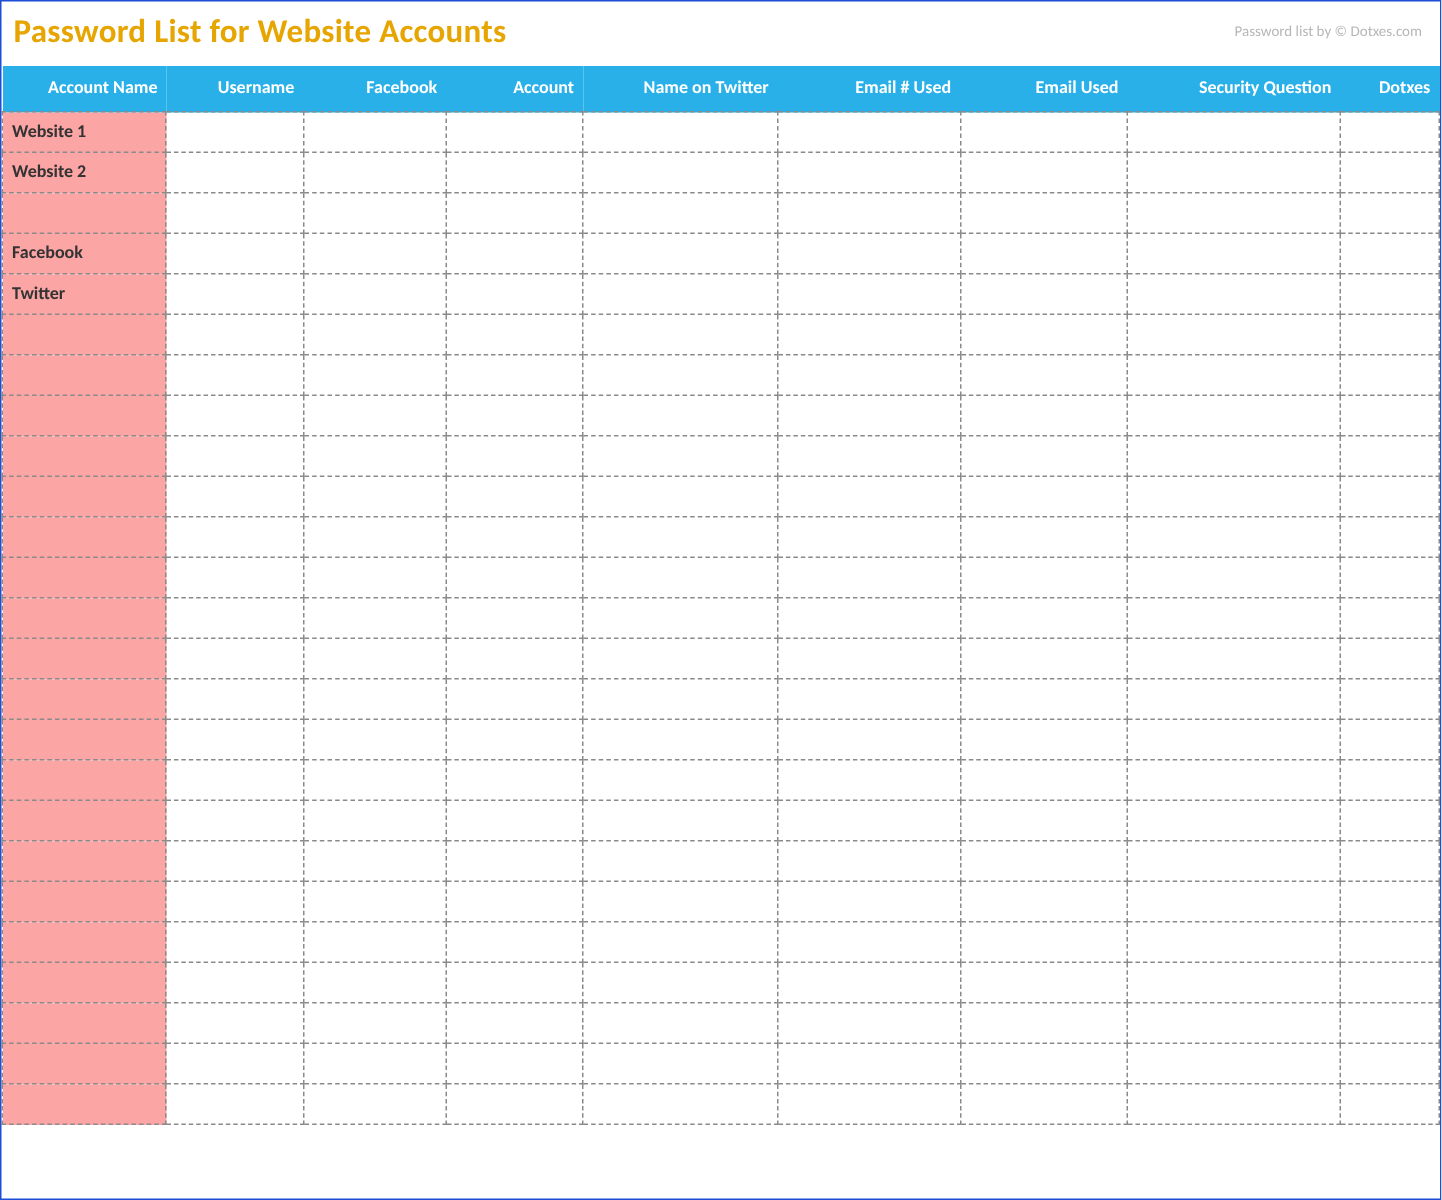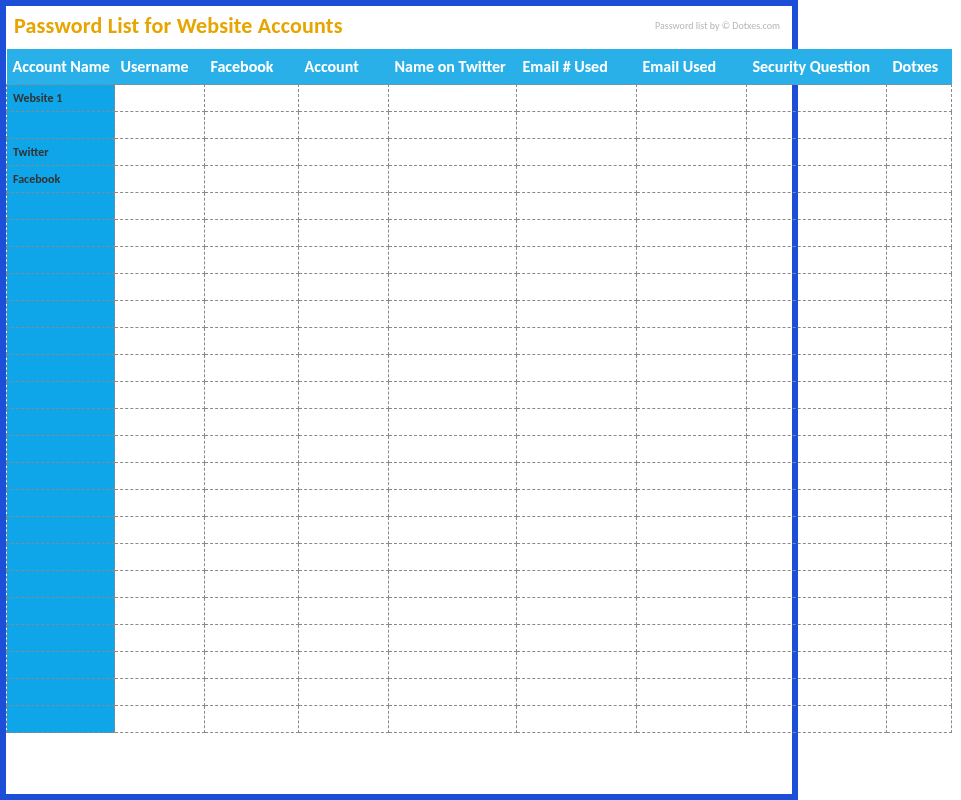--- a/index.html
+++ b/index.html
@@ -4,23 +4,23 @@
   <style>
     * { margin: 0; padding: 0; box-sizing: border-box; }
     body {
       font-family: Calibri, Arial, sans-serif;
       background: #ffffff;
       width: 961px;
       height: 800px;
       overflow: hidden;
     }
     .frame {
-      width: 798px;
+      width: 961px;
       height: 800px;
-      border: 6px solid #1d4ed8;
+      border: 1px solid #1d4ed8;
       background: #ffffff;
       position: relative;
     }
     .header-bar {
       display: flex;
       justify-content: space-between;
       align-items: center;
       padding: 6px 12px 10px 8px;
     }
     .title {
@@ -36,23 +36,23 @@
     .table {
       width: 100%;
       border-collapse: collapse;
       table-layout: fixed;
     }
     .thead-row {
       background: #29b0e8;
     }
     .thead-row th {
       color: #ffffff;
-      font-size: 16px;
+      font-size: 12px;
       font-weight: bold;
-      text-align: left;
+      text-align: right;
       padding: 8px 6px 8px 6px;
       border: none;
       white-space: nowrap;
     }
     .col-account { width: 108px; }
     .col-website { width: 90px; }
     .col-username { width: 94px; }
     .col-password { width: 90px; }
     .col-nameon { width: 128px; }
     .col-phone { width: 120px; }
@@ -61,21 +61,21 @@
     .col-answer { width: 65px; }
     tbody td {
       border: 1px dashed #8a8a8a;
       height: 27px;
       padding: 0 6px;
       font-size: 12px;
       color: #333;
       vertical-align: middle;
     }
     tbody td.first-col {
-      background: #0ea5e9;
+      background: #fca5a5;
       font-weight: bold;
       color: #333333;
       margin-left: 36px;
     }
   </style>
 </head>
 <body>
 
 <div class="frame">
 
@@ -115,43 +115,54 @@
           <td></td>
           <td></td>
           <td></td>
           <td></td>
           <td></td>
           <td></td>
           <td></td>
           <td></td>
         </tr>
         <tr>
-          <td class="first-col"></td>
+          <td class="first-col">Website 2</td>
+          <td></td>
+          <td></td>
+          <td></td>
+          <td></td>
+          <td></td>
+          <td></td>
+          <td></td>
+          <td></td>
+        </tr>
+        <tr>
+          <td class="first-col"></td>
+          <td></td>
+          <td></td>
+          <td></td>
+          <td></td>
+          <td></td>
+          <td></td>
+          <td></td>
+          <td></td>
+        </tr>
+        <tr>
+          <td class="first-col">Facebook</td>
           <td></td>
           <td></td>
           <td></td>
           <td></td>
           <td></td>
           <td></td>
           <td></td>
           <td></td>
         </tr>
         <tr>
           <td class="first-col">Twitter</td>
-          <td></td>
-          <td></td>
-          <td></td>
-          <td></td>
-          <td></td>
-          <td></td>
-          <td></td>
-          <td></td>
-        </tr>
-        <tr>
-          <td class="first-col">Facebook</td>
           <td></td>
           <td></td>
           <td></td>
           <td></td>
           <td></td>
           <td></td>
           <td></td>
           <td></td>
         </tr>
         <tr>

